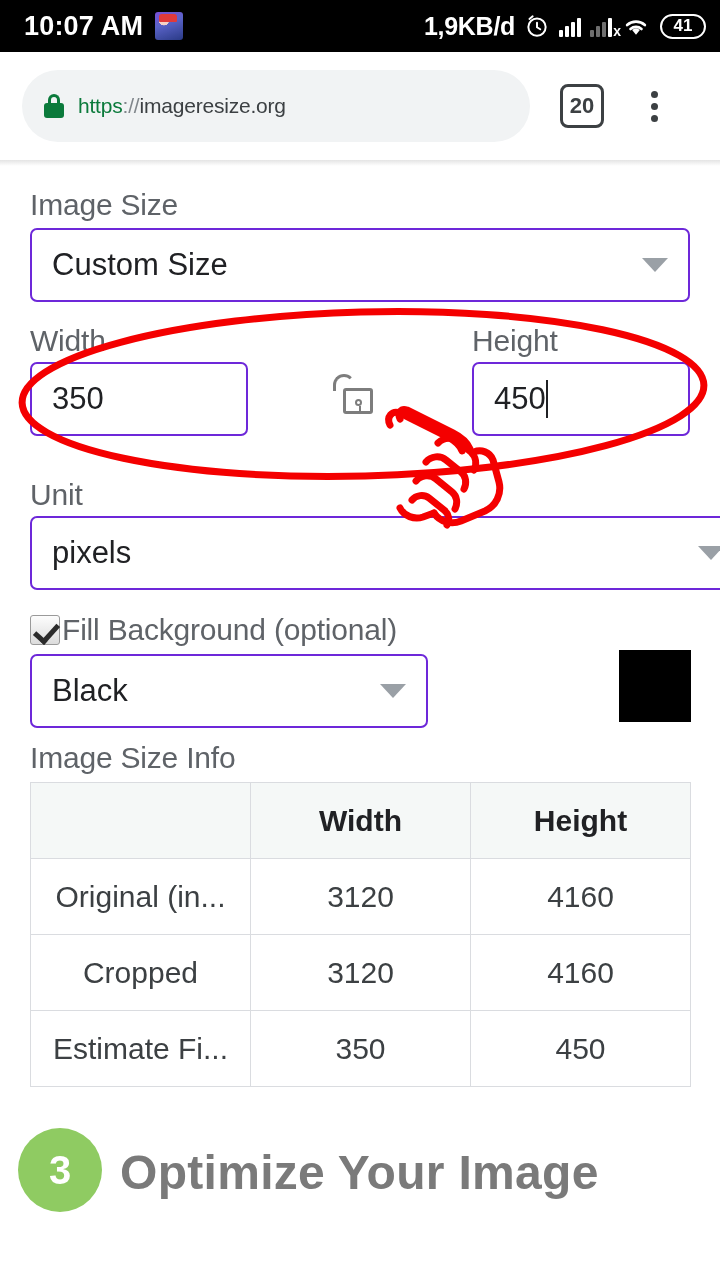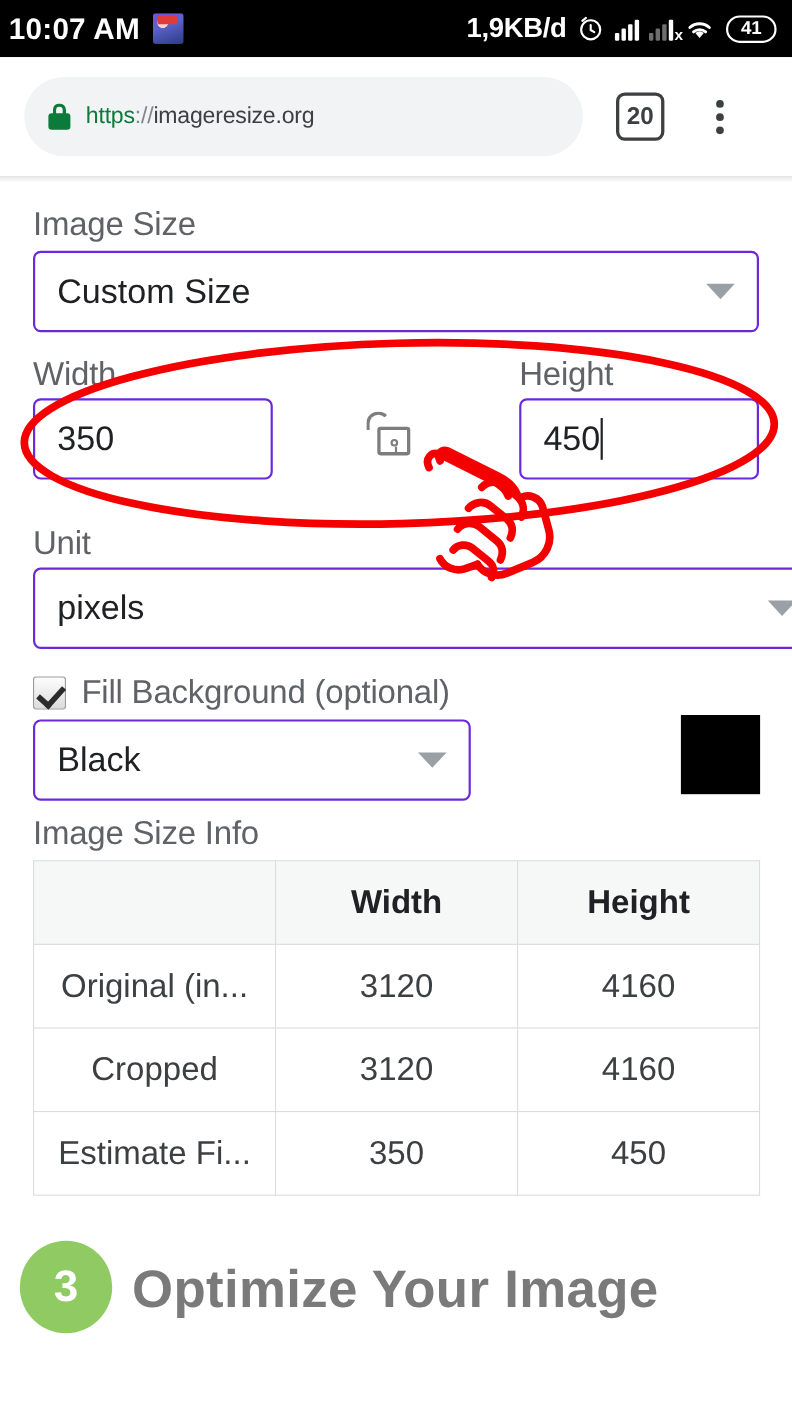--- a/index.html
+++ b/index.html
@@ -11,21 +11,21 @@
   }
   #screen { position: relative; width: 720px; height: 1280px; background:#fff; }
 
   
   .statusbar {
     position: absolute; top: 0; left: 0; width: 720px; height: 52px;
     background: #000; color: #fff;
     display: flex; align-items: center;
   }
   .sb-clock {
-    font-size: 27px; font-weight: bold; margin-left: 8px; letter-spacing: .2px;
+    font-size: 27px; font-weight: bold; margin-left: 24px; letter-spacing: .2px;
     line-height: 1;
   }
   .sb-appicon {
     width: 28px; height: 28px; margin-left: 12px; border-radius: 3px;
     background:
       radial-gradient(circle at 32% 30%, #f6d3c6 0 18%, rgba(0,0,0,0) 19%),
       linear-gradient(160deg, #7a4fd6 0%, #5a63c8 40%, #2a3a86 100%);
     position: relative; overflow: hidden;
   }
   .sb-appicon:after {
@@ -259,21 +259,21 @@
       <span>450</span>
         <span class="caret-bar"></span>
     </div>
 
     <div style="position:absolute; left:30px; top:312px;" class="label">Unit</div>
     <div class="field select" style="position:absolute; left:30px; top:350px; width:716px;">
       <span>pixels</span>
       <span class="caret"></span>
     </div>
 
-    <div style="position:absolute; left:30px; top:447px; display:flex; align-items:center; gap:12px;">
+    <div style="position:absolute; left:30px; top:447px; display:flex; align-items:center; gap:0px;">
       <span class="cbx"></span>
       <span class="label" style="margin-left:2px;">Fill Background (optional)</span>
     </div>
     <div class="field select" style="position:absolute; left:30px; top:488px; width:398px;">
       <span>Black</span>
       <span class="caret"></span>
     </div>
     <div class="swatch" style="position: absolute; left: 619px; top: 484px; background: rgb(0, 0, 0);"></div>
 
     <div style="position:absolute; left:30px; top:575px;" class="label">Image Size Info</div>

